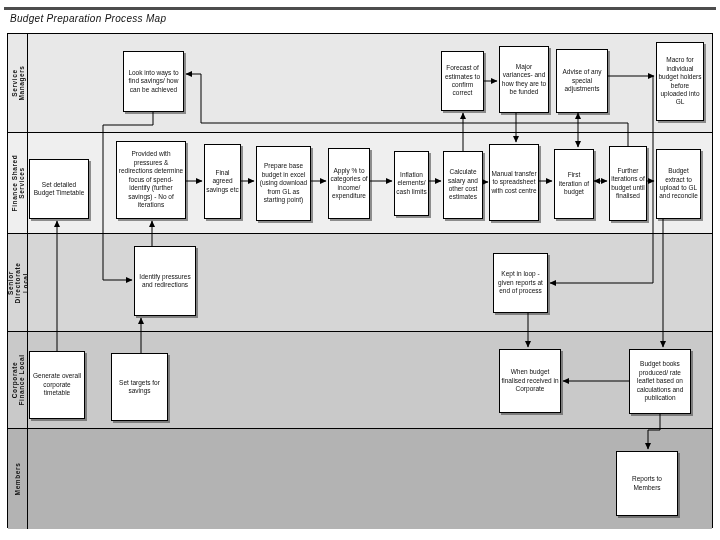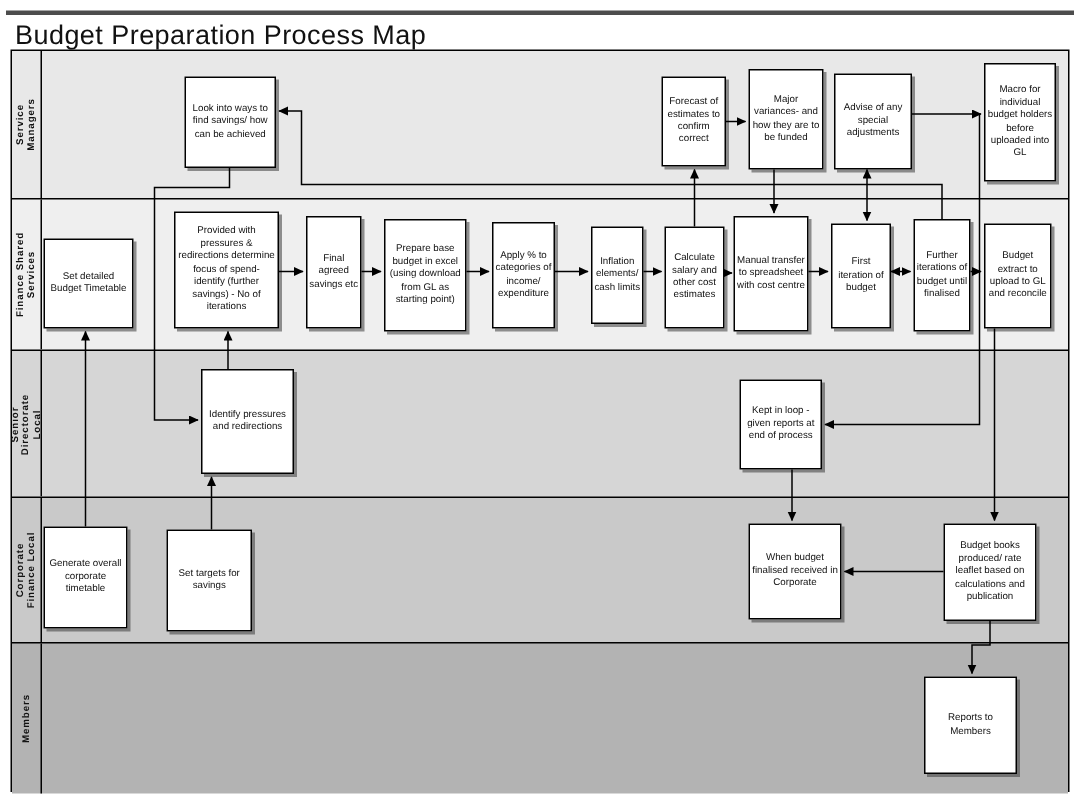--- a/index.html
+++ b/index.html
@@ -2,22 +2,22 @@
 <html><head>
 <meta charset="utf-8">
 <style>
   html,body{margin:0;padding:0;background:#888;}
   #slide{
     position:relative;width:720px;height:540px;background:#ffffff;
     font-family:"Liberation Sans", sans-serif;overflow:hidden;
   }
   #top-rule{position:absolute;left:4px;top:7px;width:712px;height:3px;background:#4d4d4d;}
   #page-title{
-    position:absolute;left:10px;top:13px;font-size:18px;color:#111;
-    letter-spacing:0.3px;white-space:nowrap;
+    position:absolute;left:10px;top:13px;font-size:10px;color:#111;
+    letter-spacing:0.3px;white-space:nowrap;font-style:italic;
   }
   #frame{
     position:absolute;left:7px;top:33px;width:706px;height:495px;
     border:1.5px solid #000;box-sizing:border-box;
   }
   .lane{position:absolute;left:0;width:100%;box-sizing:border-box;border-top:1.5px solid #000;}
   .lane:first-of-type{border-top:none;}
   .lane-labelcell{
     position:absolute;left:0;top:0;bottom:0;width:20px;
     border-right:1px solid #000;box-sizing:border-box;

